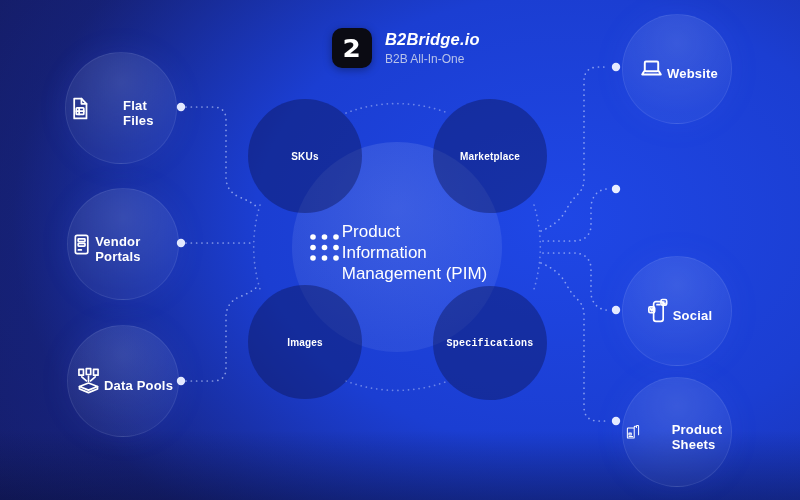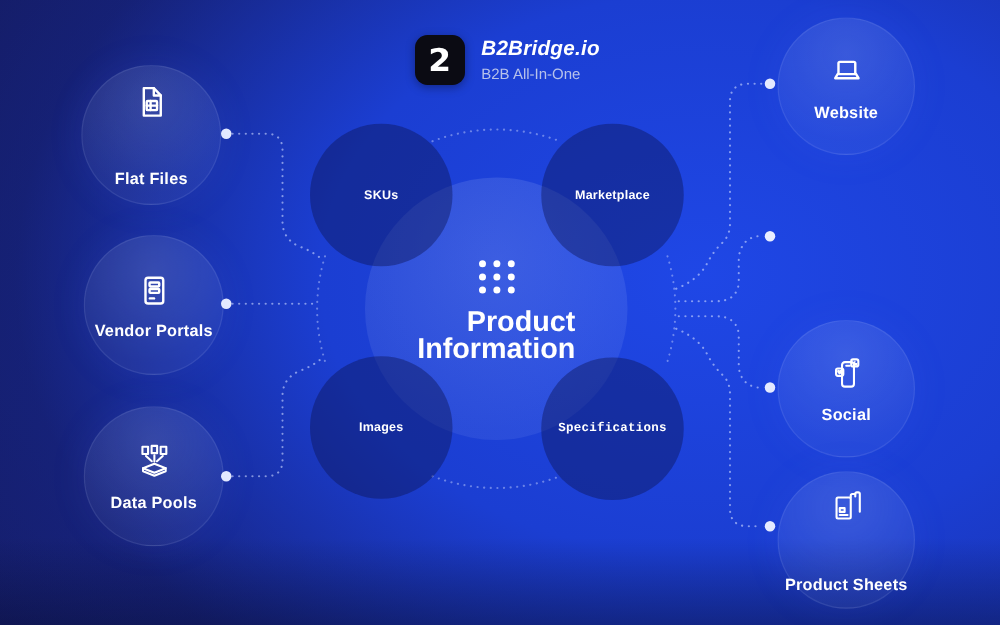--- a/index.html
+++ b/index.html
@@ -5,36 +5,36 @@
   html,body{margin:0;padding:0;}
   body{font-family:"Liberation Sans","DejaVu Sans",sans-serif;}
   .stage{
     position:relative;width:800px;height:500px;overflow:hidden;
     background:
       linear-gradient(to top, rgba(6,9,38,0.38), rgba(6,9,38,0) 14%),
       radial-gradient(760px 560px at 70% 44%, #1f47e6 0%, #1b3ed2 40%, rgba(24,43,152,0.35) 72%, rgba(20,28,95,0) 100%),
       linear-gradient(112deg, #141a5e 0%, #161f72 42%, #18289a 72%, #1a35bd 100%);
   }
   .overlay{position:absolute;left:0;top:0;z-index:1;}
-  .circle{position:absolute;border-radius:50%;display:flex;flex-direction:column;
-    align-items:center;justify-content:center;z-index:2;box-sizing:border-box;text-align:right;}
+  .circle{position:absolute;border-radius:50%;display:flex;flex-direction:row;
+    align-items:center;justify-content:center;z-index:2;box-sizing:border-box;text-align:left;}
   .node{
     background:radial-gradient(circle at 50% 26%, rgba(205,220,255,0.17), rgba(175,195,255,0.075) 74%);
     border:1px solid rgba(205,220,255,0.10);
     box-shadow:0 0 30px rgba(90,120,255,0.10);
   }
   .node .lbl{color:#fff;font-size:13px;font-weight:700;margin-top:9px;letter-spacing:.2px;}
   .node svg{width:31px;height:31px;}
   .hub{
     background:radial-gradient(circle at 50% 32%, rgba(215,228,255,0.17), rgba(190,208,255,0.09) 76%);
     z-index:2;
   }
   .sat{background:rgba(12,18,80,0.42);z-index:3;}
   .sat .lbl{color:#fff;font-size:10px;font-weight:700;letter-spacing:.2px;}
-  .hub-title{color:#fff;font-size:23px;font-weight:700;line-height:21px;margin-top:10px;}
+  .hub-title{color:#fff;font-size:17px;font-weight:400;line-height:21px;margin-top:10px;}
   .header{position:absolute;left:332px;top:28px;display:flex;align-items:center;z-index:4;}
   .logo{width:40px;height:40px;border-radius:10px;background:#0b0b13;display:flex;
     align-items:center;justify-content:center;box-shadow:0 2px 8px rgba(0,0,0,0.35);}
   .logo span{color:#fff;font-size:25px;font-weight:800;font-family:"DejaVu Sans",sans-serif;transform:scaleX(1.05);}
   .brand-text{margin-left:13px;}
   .brand-name{color:#fff;font-size:16.5px;font-weight:700;letter-spacing:.2px;font-style:italic;}
   .brand-tag{color:#b7c2ea;font-size:12px;margin-top:3px;}
   svg.icon{fill:none;stroke:#fff;stroke-width:1.5;stroke-linecap:round;stroke-linejoin:round;}
 </style>
 </head>
@@ -92,20 +92,21 @@
           <circle cx="17.5" cy="15.5" r="2.8"></circle>
           <circle cx="29" cy="15.5" r="2.8"></circle>
         <circle cx="6" cy="26" r="2.8"></circle>
           <circle cx="17.5" cy="26" r="2.8"></circle>
           <circle cx="29" cy="26" r="2.8"></circle>
       </g>
     </svg>
     <div class="hub-title">
       <div>Product</div>
       <div>Information</div>
+      <div>Management (PIM)</div>
     </div>
   </div>
 
   <div class="circle sat" style="left:248px;top:99px;width:114px;height:114px;">
     <span class="lbl">SKUs</span>
   </div>
   <div class="circle sat" style="left:433px;top:99px;width:114px;height:114px;">
     <span class="lbl">Marketplace</span>
   </div>
   <div class="circle sat" style="left:248px;top:285px;width:114px;height:114px;">

